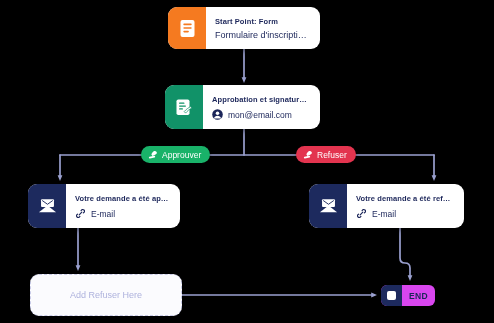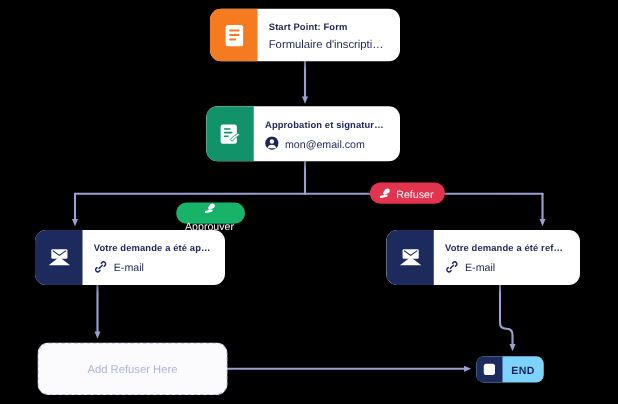--- a/index.html
+++ b/index.html
@@ -47,36 +47,36 @@
   #node-mail-approved{left:28px;top:184px;width:152px;height:44px;}
   #node-mail-refused{left:309px;top:184px;width:155px;height:44px;}
 
   
   .pill{
     position:absolute;display:flex;align-items:center;gap:4px;
     height:17px;padding:0 9px 0 7px;border-radius:9px;
     font-size:8.5px;color:#fff;font-weight:500;white-space:nowrap;
     box-shadow:0 1px 3px rgba(0,0,0,.4);
   }
-  #pill-approve{left:141px;top:162px;background:#19b269;flex-direction:column;}
+  #pill-approve{left:141px;top:146px;background:#19b269;}
   #pill-refuse{left:296px;top:146px;background:#e3344f;}
   .pill svg{flex:0 0 auto;}
 
   
   #add-element{
     position:absolute;left:30px;top:274px;width:150px;height:40px;
     background:#fbfbfe;border:1.3px dashed #c9cbe8;border-radius:9px;
     display:flex;align-items:center;justify-content:center;
   }
   #add-element .txt{font-size:9px;color:#aeb2dd;}
 
   
   #node-end{
     position:absolute;left:381px;top:285px;height:21px;
-    display:flex;align-items:stretch;background:#7dd3fc;border-radius:6px;
+    display:flex;align-items:stretch;background:#d946ef;border-radius:6px;
     box-shadow:0 1px 4px rgba(0,0,0,.45);overflow:hidden;
   }
   #node-end .endico{
     width:21px;flex:0 0 21px;background:#1d2a5e;
     display:flex;align-items:center;justify-content:center;
   }
   #node-end .endsq{width:9px;height:9px;background:#fff;border-radius:2px;}
   #node-end .endtxt{
     display:flex;align-items:center;padding:0 7px;
     font-size:8.5px;font-weight:bold;color:#1b2559;letter-spacing:.3px;

